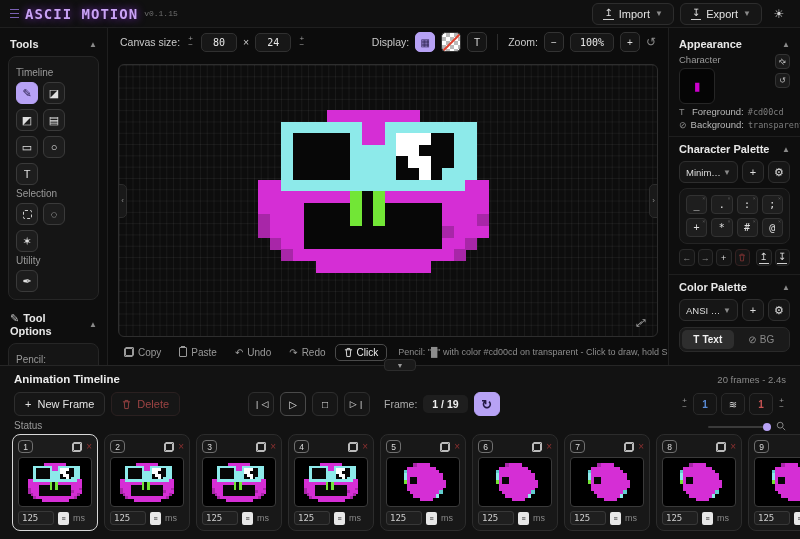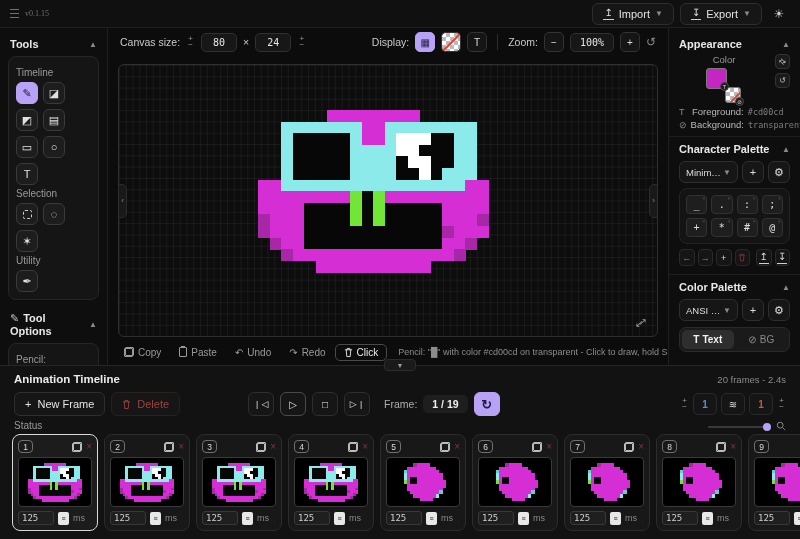--- a/index.html
+++ b/index.html
@@ -3,21 +3,21 @@
 <meta charset="utf-8">
 <style>
   *{margin:0;padding:0;box-sizing:border-box}
   html,body{width:800px;height:539px;overflow:hidden}
   body{background:#0a0a0a;color:#ddd;font-family:"Liberation Sans",sans-serif;font-size:11px}
   .flexc{display:flex;align-items:center;justify-content:center}
   
   .topbar{height:28px;display:flex;align-items:center;padding:0 10px;background:#101010;border-bottom:1px solid #1f1f1f;gap:6px}
   .logo-lines{width:9px;height:9px;background:repeating-linear-gradient(to bottom,#8d6fd0 0 1.5px,transparent 1.5px 4px);opacity:.85}
   .logo{font-family:"DejaVu Sans Mono",monospace;font-weight:bold;font-size:14px;letter-spacing:1px;color:#c9a2f5;text-shadow:0 0 8px rgba(147,51,234,.8)}
-  .version{font-family:Liberation Serif, serif;font-size:8px;color:#6f6f6f}
+  .version{font-family:Liberation Mono, monospace;font-size:8px;color:#6f6f6f}
   .sp{flex:1}
   .tb-btn{display:flex;align-items:center;gap:5px;height:22px;padding:0 10px;background:#161616;border:1px solid #2d2d2d;border-radius:6px;color:#e2e2e2;font-size:11px}
   .chev{color:#8a8a8a;font-size:8px}
   .tray{border-bottom:1.5px solid #cfcfcf;line-height:1;font-size:10px;padding:0 1px 1px}
   .sun-btn{width:22px;height:22px;border-radius:6px;color:#cfcfcf;font-size:12px}
   
   .main{display:flex;height:337px}
   .sb-left{width:108px;background:#0e0e0e;border-right:1px solid #1f1f1f;padding-top:4px}
   .sec-head{display:flex;align-items:center;justify-content:space-between;padding:6px 10px 4px;font-size:11px;font-weight:700;color:#e8e8e8}
   .sec-head .hicon{color:#bbb;font-weight:400;margin-right:4px}
@@ -128,20 +128,21 @@
   .fc-foot{display:flex;align-items:center;gap:4px;margin-top:4px}
   .fc-input{width:36px;height:14px;background:#1f1f1f;border:1px solid #383838;border-radius:3px;color:#cfcfcf;font-size:9px;padding:0 3px;font-family:"DejaVu Sans Mono",monospace}
   .fc-apply{width:11px;height:13px;background:#e8e8e8;border-radius:2px;color:#222;font-size:7px;display:flex;align-items:center;justify-content:center}
   .fc-ms{font-size:9px;color:#8a8a8a}
 </style>
 </head>
 <body>
 
 <div class="topbar">
   <span class="logo-lines"></span>
+  <span class="logo">ASCII MOTION</span>
   <span class="version">v0.1.15</span>
   <span class="sp"></span>
   <div class="tb-btn">
     <span class="tray">↥</span>
     <span>Import</span>
     <span class="chev">▼</span>
   </div>
   <div class="tb-btn">
     <span class="tray">↧</span>
     <span>Export</span>
@@ -384,27 +385,24 @@
       <span class="hint">Pencil: "█" with color #cd00cd on transparent - Click to draw, hold Shift+click for lines</span>
     </div>
   </div>
 
   <div class="sb-right">
     <div class="sec-head">
       <span>Appearance</span>
       <span class="chev">▲</span>
     </div>
     <div class="r-row">
-      <div style="margin-left:auto">
-        <div class="mini-label" style="text-align:center">Color</div>
-        <div class="color-cluster">
-          <div class="fg-swatch"></div>
-          <span class="mini-badge flexc" style="left:14px;top:14px">T</span>
-          <div class="bg-swatch checker"></div>
-          <span class="mini-badge flexc" style="right:-2px;bottom:-2px">⊘</span>
+      <div>
+        <div class="mini-label">Character</div>
+        <div class="char-swatch flexc">
+          <span class="char-glyph">▮</span>
         </div>
       </div>
       <div class="side-mini">
         <div class="mini-btn flexc">
             <span style="display:inline-block;transform:rotate(45deg)">⇄</span>
           </div>
         <div class="mini-btn flexc">
             <span>↺</span>
           </div>
       </div>

